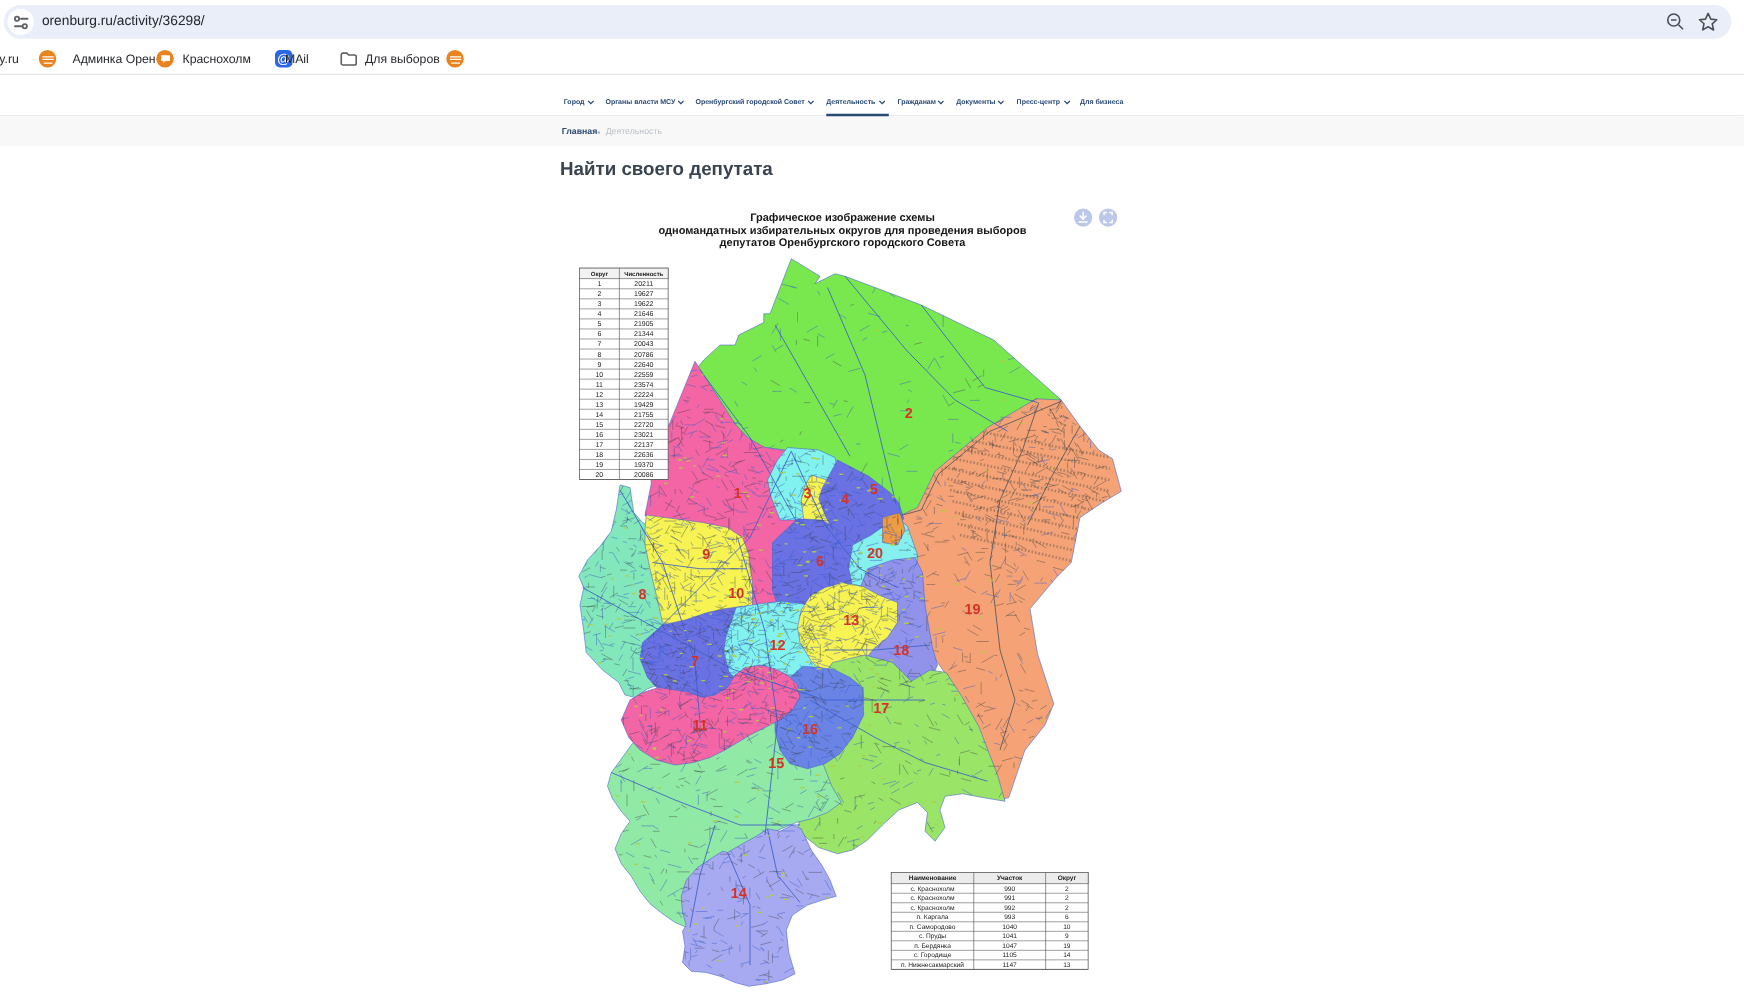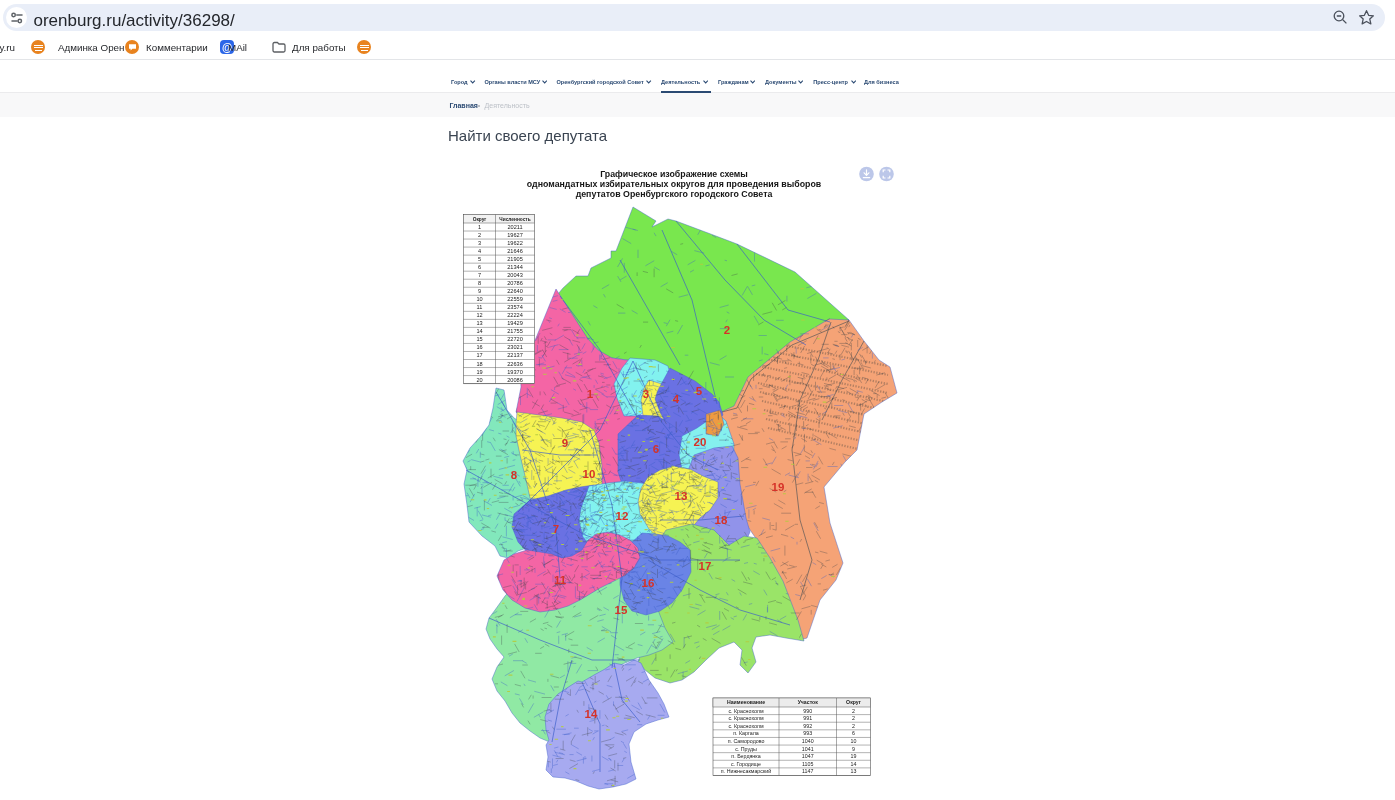--- a/index.html
+++ b/index.html
@@ -9,47 +9,47 @@
 <body>
 <div class="abs" style="left:3px;top:4px;width:1382px;height:27px;background:#e9eef8;border-radius:14px"></div>
 <div class="abs" style="left:6px;top:7px;width:21px;height:21px;background:#fff;border-radius:50%"></div>
 <svg class="abs" style="left:10px;top:11px" width="14" height="14" viewBox="0 0 14 14">
     <g stroke="#5f6368" stroke-width="1.5" stroke-linecap="round" fill="none">
       <circle cx="3.6" cy="4" r="1.7"></circle>
       <path d="M6.8 4H12M2 10h5.2"></path>
       <circle cx="9.8" cy="10" r="1.7"></circle>
     </g>
   </svg>
-<div class="abs" style="left:33.5px;top:10.5px;font-size:17px;color:#23262b">orenburg.ru/activity/36298/</div>
+<div class="abs" style="left:33.5px;top:10.5px;font-size:11px;color:#23262b">orenburg.ru/activity/36298/</div>
 <svg class="abs" style="left:1332px;top:9px" width="17" height="17" viewBox="0 0 17 17">
     <circle cx="7" cy="7" r="4.8" fill="none" stroke="#4a505b" stroke-width="1.3"></circle>
     <path d="M4.8 7h4.4M10.8 10.8l3.6 3.6" stroke="#4a505b" stroke-width="1.3" fill="none"></path>
   </svg>
 <svg class="abs" style="left:1358px;top:9px" width="17" height="17" viewBox="0 0 16 16">
     <path d="M8 1.6l2 4.3 4.5.5-3.4 3.1 1 4.6L8 11.7 3.9 14l1-4.6L1.5 6.4 6 5.9z" fill="none" stroke="#4a505b" stroke-width="1.2" stroke-linejoin="round"></path>
   </svg>
 
 <div class="abs bm" style="left:-6px">ay.ru</div>
 <div class="abs" style="left:31px;top:40px;width:14px;height:14px;background:#e8831f;border-radius:50%"></div>
 <div class="abs" style="left:33.5px;top:44.6px;width:9px;height:1.3px;background:#fff"></div>
 <div class="abs" style="left:33.5px;top:47.2px;width:9px;height:1.3px;background:#fff"></div>
 <div class="abs" style="left:34.5px;top:49.6px;width:7px;height:1.1px;background:#fff"></div>
 <div class="abs bm" style="left:58px">Админка Орен</div>
 <div class="abs" style="left:125px;top:40px;width:14px;height:14px;background:#e8831f;border-radius:50%"></div>
 <svg class="abs" style="left:127.5px;top:43px" width="9" height="9" viewBox="0 0 9 9">
     <path d="M1 1.2h7v4.6H4.4L2.6 7.6V5.8H1z" fill="#fff"></path>
   </svg>
-<div class="abs bm" style="left:146px">Комментарии</div>
+<div class="abs bm" style="left:146px">Краснохолм</div>
 <div class="abs" style="left:220px;top:40px;width:14px;height:14px;background:#2b66e8;border-radius:4px"></div>
 <div class="abs" style="left:220px;top:40.6px;width:14px;text-align:center;font-size:10.5px;font-weight:bold;color:#fff">@</div>
 <div class="abs bm" style="left:228px">MAil</div>
 <svg class="abs" style="left:272px;top:41px" width="14" height="12" viewBox="0 0 14 12">
     <path d="M1 3c0-.8.6-1.5 1.4-1.5h3L7 3h4.6c.8 0 1.4.7 1.4 1.5v5c0 .8-.6 1.5-1.4 1.5H2.4C1.6 11 1 10.3 1 9.5z" fill="none" stroke="#5c5f63" stroke-width="1.3"></path>
   </svg>
-<div class="abs bm" style="left:292px">Для работы</div>
+<div class="abs bm" style="left:292px">Для выборов</div>
 <div class="abs" style="left:357px;top:40px;width:14px;height:14px;background:#e8831f;border-radius:50%"></div>
 <div class="abs" style="left:359.5px;top:44.6px;width:9px;height:1.3px;background:#fff"></div>
 <div class="abs" style="left:359.5px;top:47.2px;width:9px;height:1.3px;background:#fff"></div>
 <div class="abs" style="left:360.5px;top:49.6px;width:7px;height:1.1px;background:#fff"></div>
 <div class="abs" style="left:0;top:58.6px;width:1395px;height:1px;background:#e3e5e8"></div>
 
 <div class="abs nav" style="left:451px">Город</div>
 <svg class="abs" style="left:470.3px;top:80px" width="5.4" height="4" viewBox="0 0 5.4 4">
     <path d="M0.5 0.7L2.7 2.9L4.9 0.7" stroke="#2b4a73" stroke-width="1.1" fill="none"></path>
   </svg>
@@ -77,21 +77,21 @@
 <svg class="abs" style="left:851px;top:80px" width="5.4" height="4" viewBox="0 0 5.4 4">
     <path d="M0.5 0.7L2.7 2.9L4.9 0.7" stroke="#2b4a73" stroke-width="1.1" fill="none"></path>
   </svg>
 <div class="abs nav" style="left:864px">Для бизнеса</div>
 <div class="abs" style="left:0;top:92.2px;width:1395px;height:1px;background:#ebebed"></div>
 <div class="abs" style="left:0;top:93.2px;width:1395px;height:24px;background:#f8f8f9"></div>
 <div class="abs" style="left:661px;top:91.2px;width:49.5px;height:1.8px;background:#2b4a73"></div>
 <div class="abs" style="left:449.4px;top:102px;font-size:7px;font-weight:bold;color:#2b4a73">Главная</div>
 <div class="abs" style="left:478.3px;top:105px;width:2px;height:2px;border-radius:50%;background:#a9adb3"></div>
 <div class="abs" style="left:484.5px;top:102px;font-size:7px;color:#bcc0c7">Деятельность</div>
-<div class="abs" style="left:448px;top:127px;font-size:15px;font-weight:400;color:#3a4451">Найти своего депутата</div>
+<div class="abs" style="left:448px;top:127px;font-size:15px;font-weight:700;color:#3a4451">Найти своего депутата</div>
 <svg style="position:absolute;left:440px;top:160px" width="470" height="640" viewBox="440 160 470 640" font-family="Liberation Sans, sans-serif">
     <defs>
       <clipPath id="cp_g2">
         <polygon points="633,207 656,221 652,227 668,219 676,221 708,233 737,244 795,272 849,320 831,322 792,345 751,379 737,408 720,417 717,404 695,383 672,370 655,362 635,361 612,358 606,357 595,347 587,340 558,294 563,288 576,276 588,276 591,268 611,258 611,251 616,251"></polygon>
       </clipPath>
       <clipPath id="cp_o19">
         <polygon points="849,320 864,341 879,360 890,367 897,393 882,402 864,414 857,450 845,462 824,487 830,523 843,563 836,580 820,600 807,638 800,640 795,625 779,579 766,556 757,540 746,524 741,512 735,478 732,445 725,422 719,413 734,406 748,377 790,342 829,319"></polygon>
       </clipPath>
       <clipPath id="cp_p1">
         <polygon points="556,289 588,339 598,350 612,358 633,361 640,365 628,381 621,391 632,403 641,419 626,434 624,457 622,489 598,492 595,460 590,437 578,427 558,423 522,419 516,412 521,387 520,369 536,338"></polygon>

